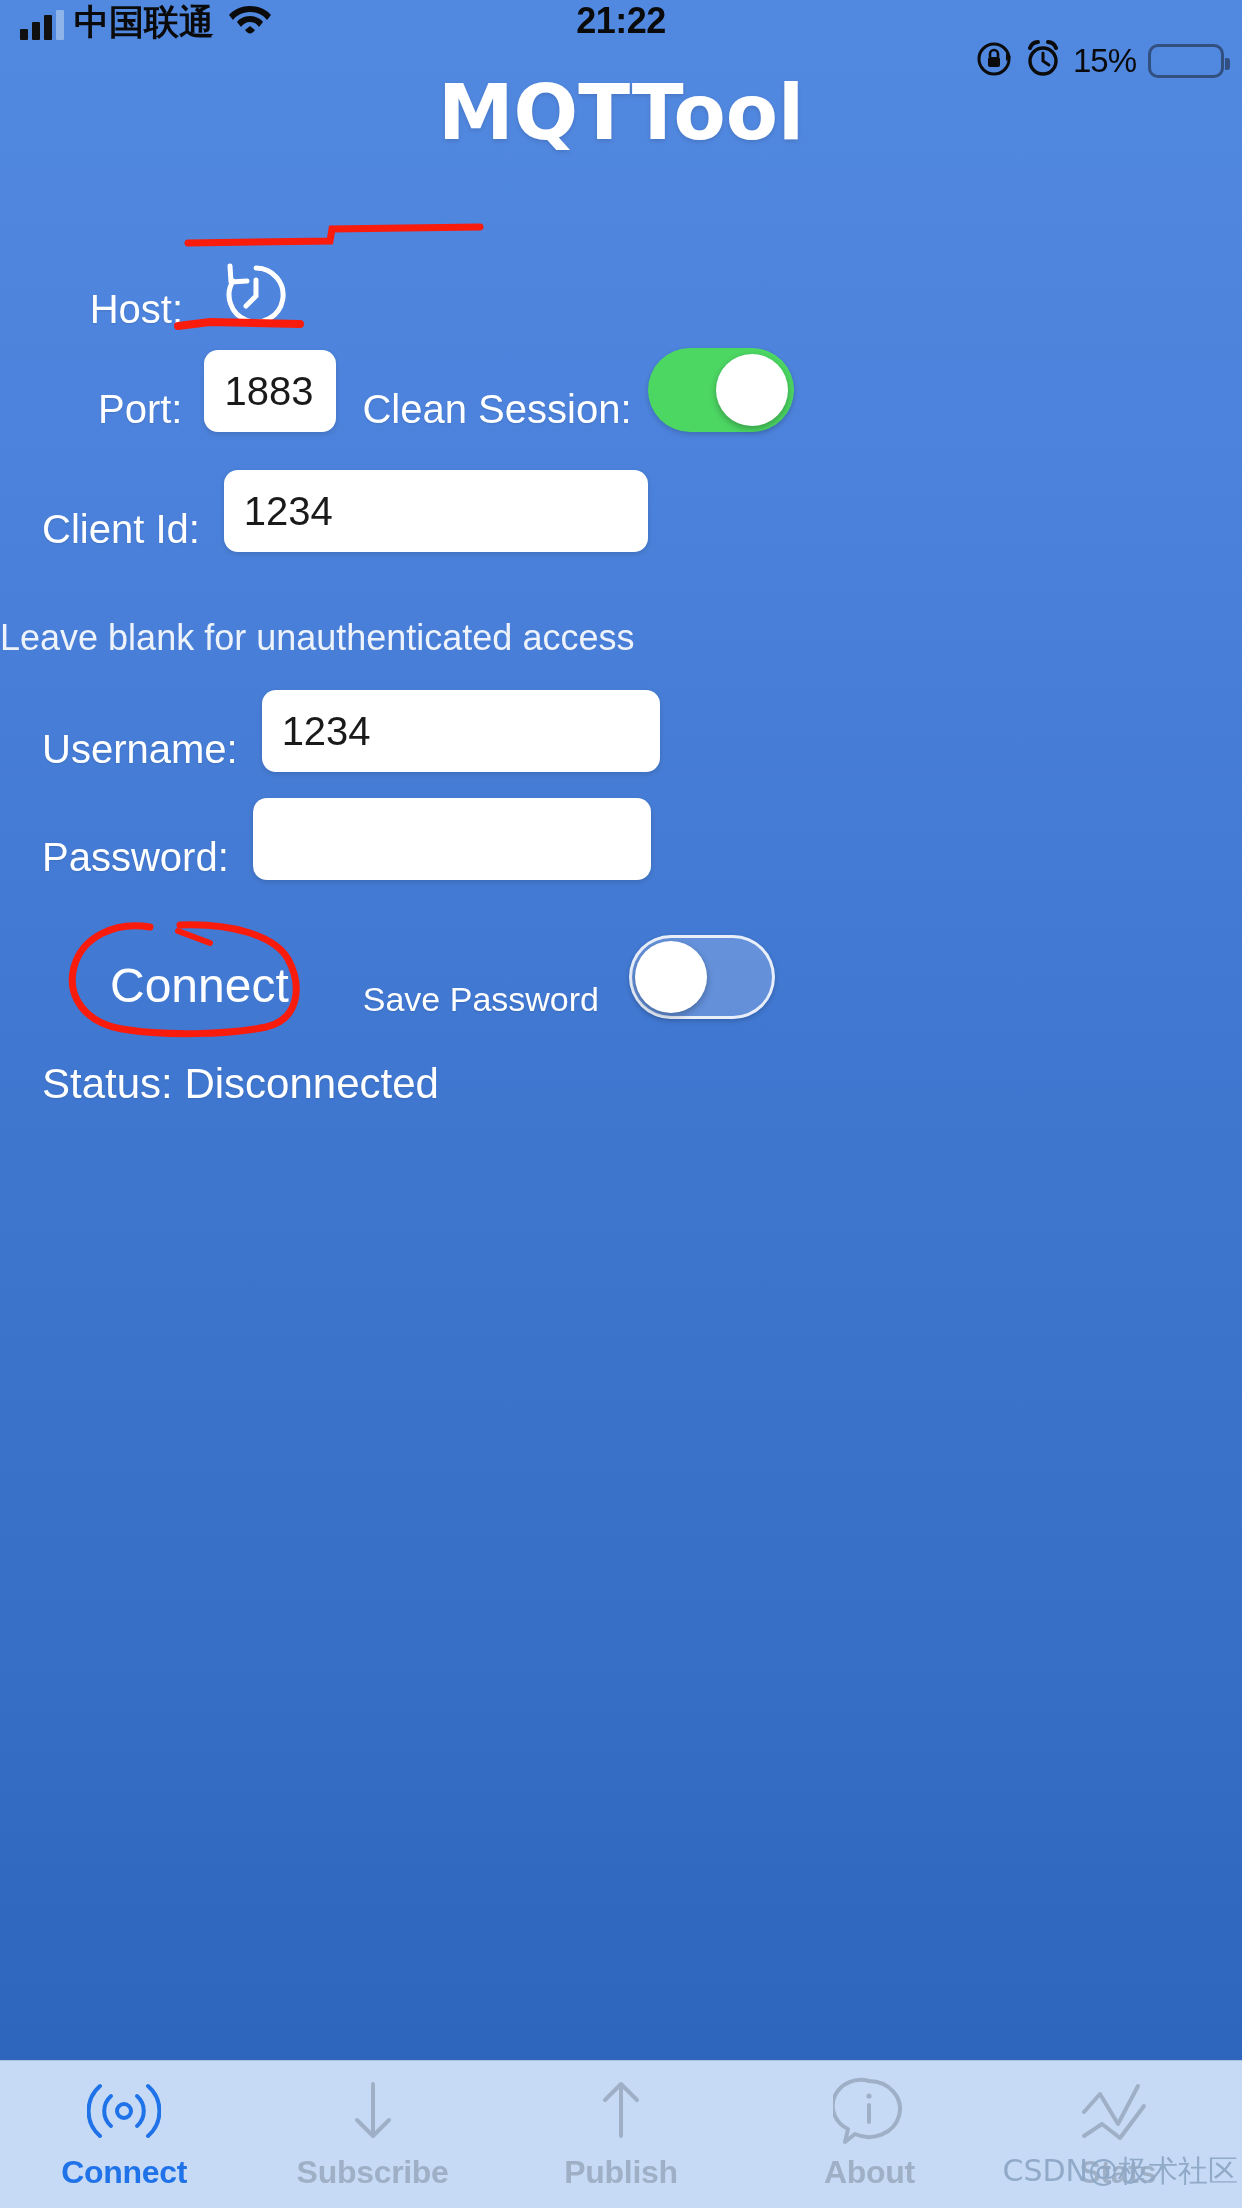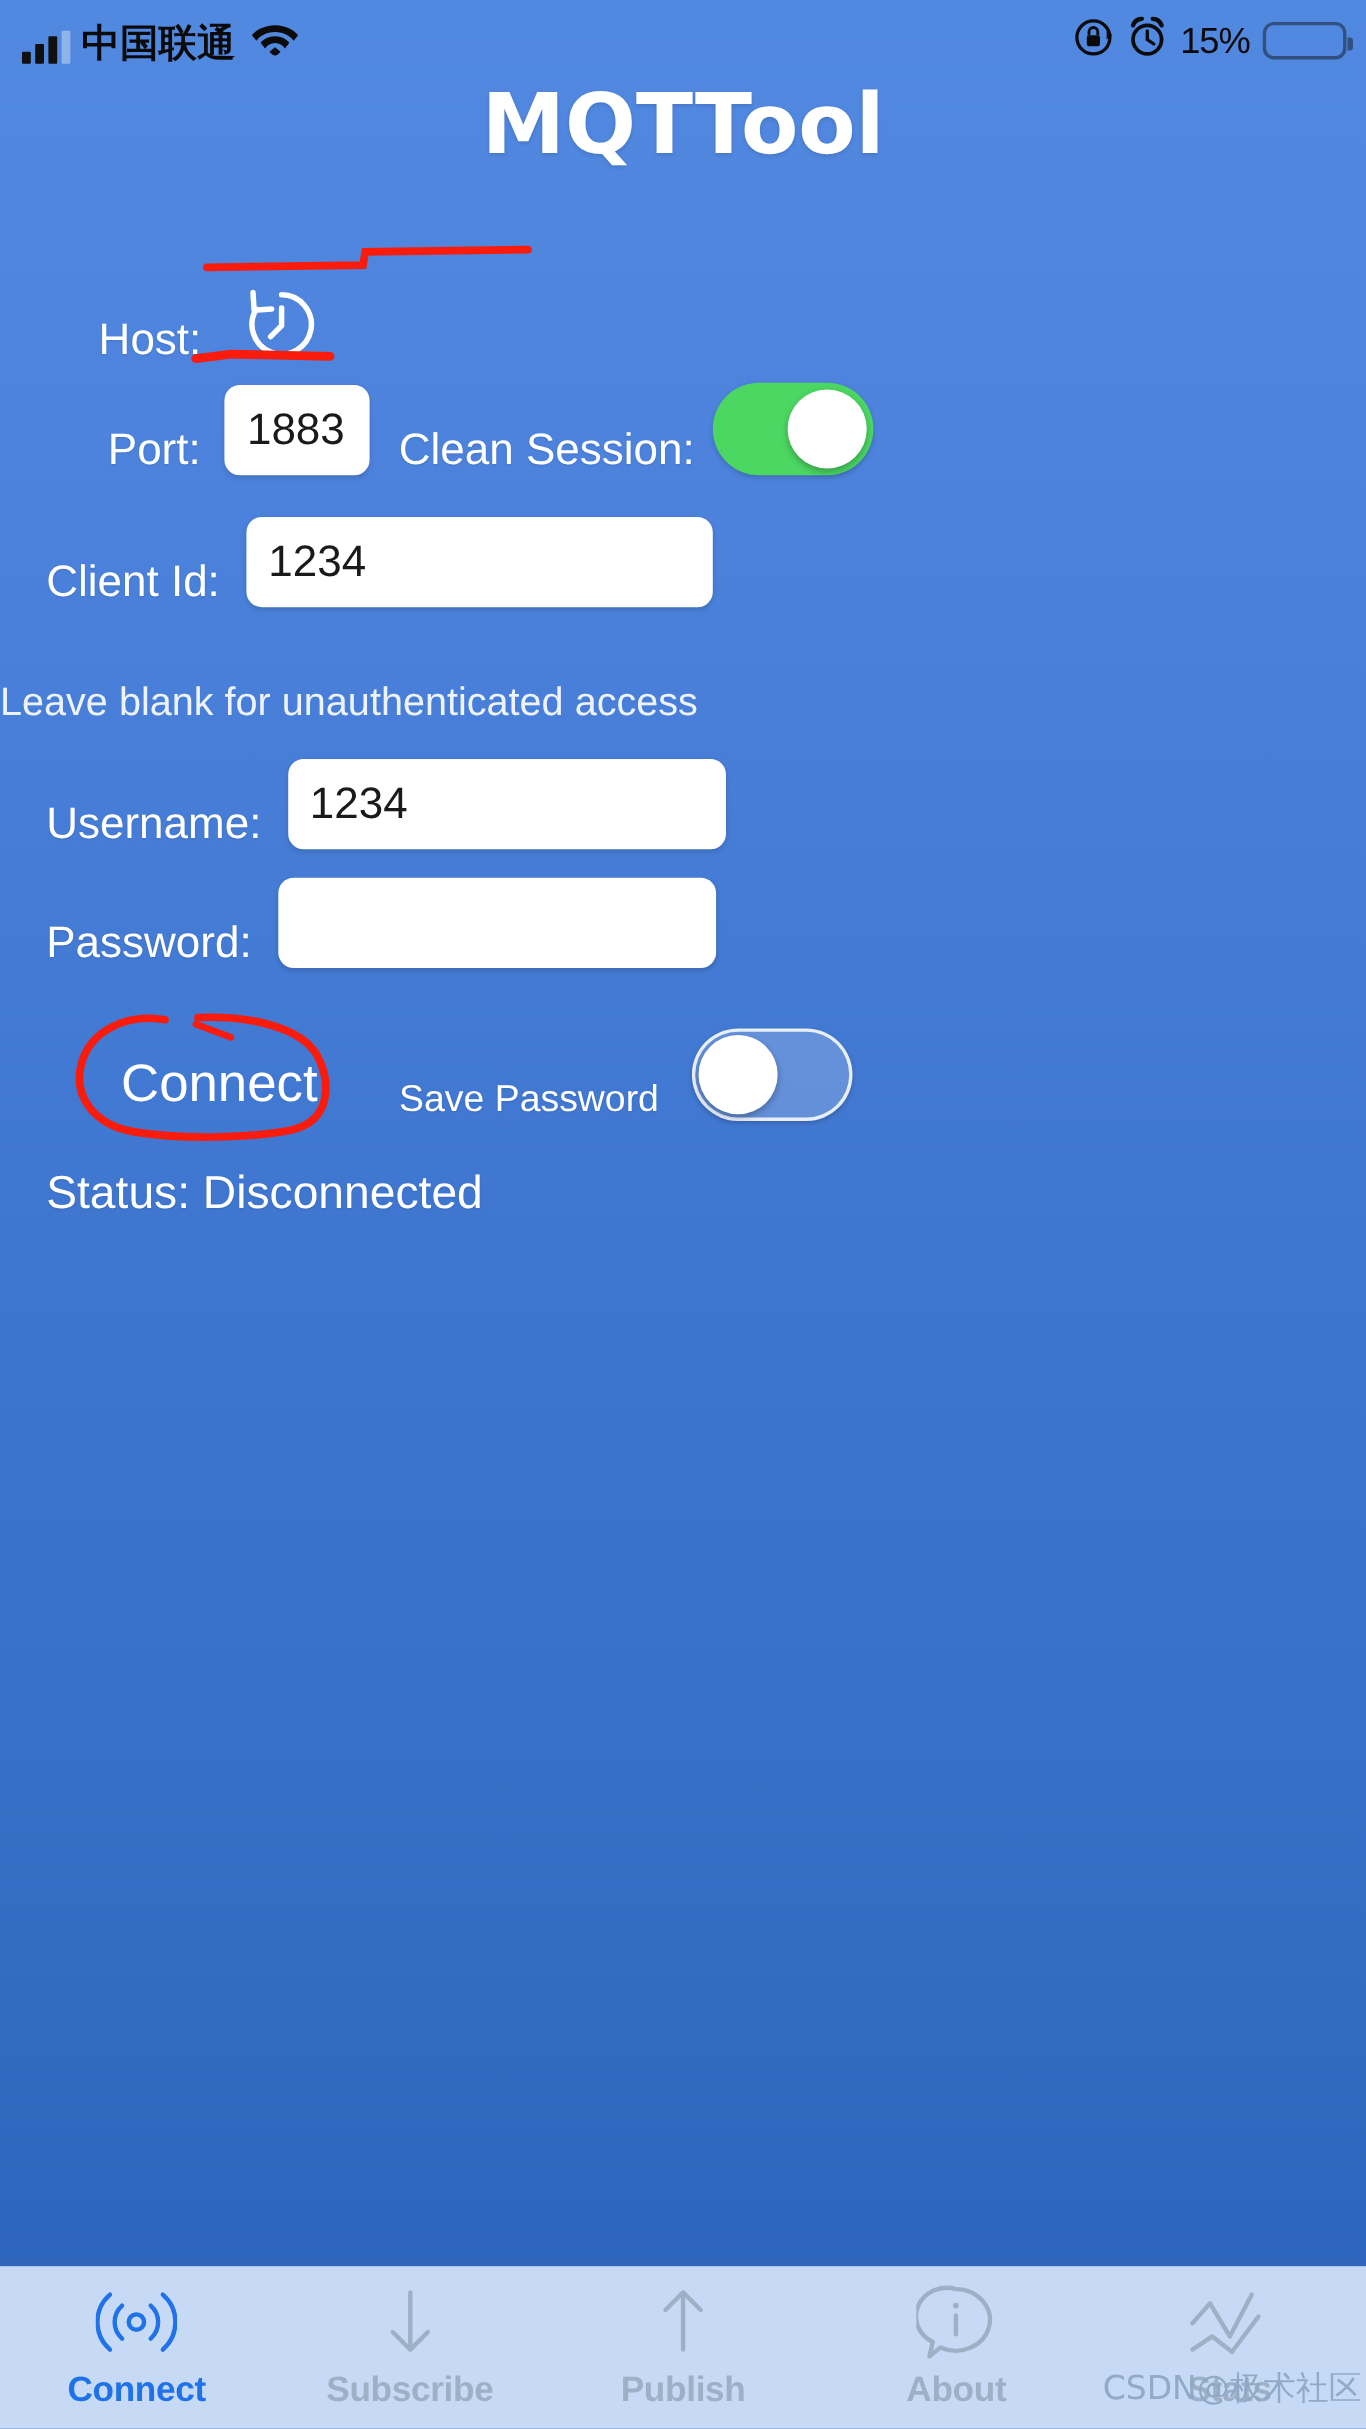--- a/index.html
+++ b/index.html
@@ -6,21 +6,21 @@
   html,body { width:1242px; height:2208px; }
   body {
     font-family:"Liberation Sans", sans-serif;
     background:linear-gradient(to bottom,#5289e0 0%,#4d83dc 18%,#4077d0 48%,#3770c6 72%,#2f66bd 92%,#2c62b8 100%);
     position:relative; overflow:hidden;
   }
 
   
   #statusbar {
     position:absolute; left:0; top:0; width:1242px; height:58px;
-    display:flex; align-items:flex-end; color:#0a0a0a;
+    display:flex; align-items:flex-start; color:#0a0a0a;flex-direction:column;
   }
   .sb-left { display:flex; align-items:flex-end; gap:10px; padding-left:20px; }
   .bars { display:flex; align-items:flex-end; gap:4px; height:30px; }
   .bars i { display:block; width:8px; background:#101010; border-radius:1px; }
   .bars i:nth-child(1){height:11px;}
   .bars i:nth-child(2){height:18px;}
   .bars i:nth-child(3){height:25px;}
   .bars i:nth-child(4){height:30px;background:#8fb4ea;}
   .carrier { font-size:35px; font-weight:700; letter-spacing:0px; line-height:35px;
              font-family:"DejaVu Sans", sans-serif; }
@@ -131,20 +131,21 @@
     </span>
     <span class="carrier">中国联通</span>
     <span class="wifi">
       <svg width="44" height="34" viewBox="0 0 44 34">
         <path d="M22 6 C12 6 4 11 1 15 L5 20 C8 16 14 12 22 12 C30 12 36 16 39 20 L43 15 C40 11 32 6 22 6 Z" fill="#0b0b0b"></path>
         <path d="M22 16 C16 16 11 19 9 22 L13 27 C15 24 18 22 22 22 C26 22 29 24 31 27 L35 22 C33 19 28 16 22 16 Z" fill="#0b0b0b"></path>
         <path d="M22 26 L17 30 C18.6 32 20.2 33.5 22 33.5 C23.8 33.5 25.4 32 27 30 Z" fill="#0b0b0b"></path>
       </svg>
     </span>
   </div>
+  <div class="sb-center">21:22</div>
   <div class="sb-right">
     <span>
       <svg width="38" height="38" viewBox="0 0 38 38">
         <circle cx="19" cy="19" r="15" fill="none" stroke="#0b0b0b" stroke-width="3"></circle>
         <rect x="13" y="17" width="12" height="10" rx="2" fill="#0b0b0b"></rect>
         <path d="M15 17 v-3 a4 4 0 0 1 8 0 v3" fill="none" stroke="#0b0b0b" stroke-width="2.6"></path>
         <path d="M31 13 l5 4 l-5 4 z" fill="#0b0b0b"></path>
       </svg>
     </span>
     <span>

